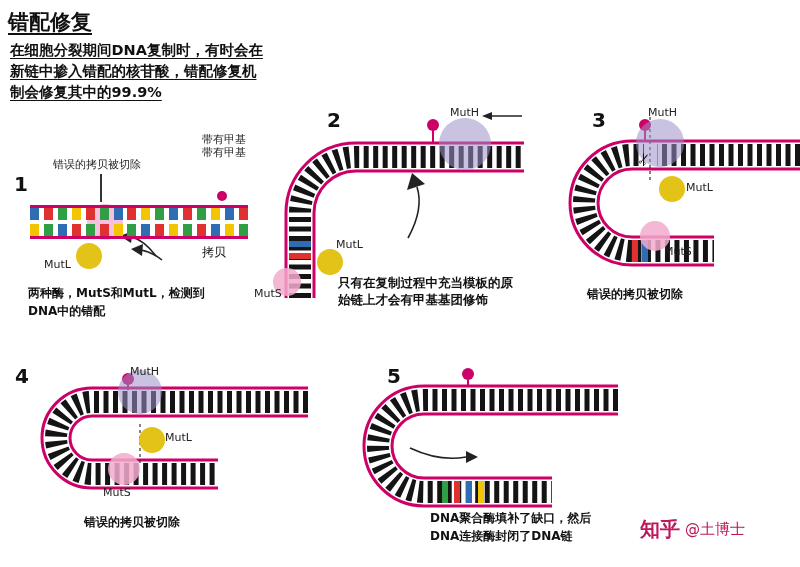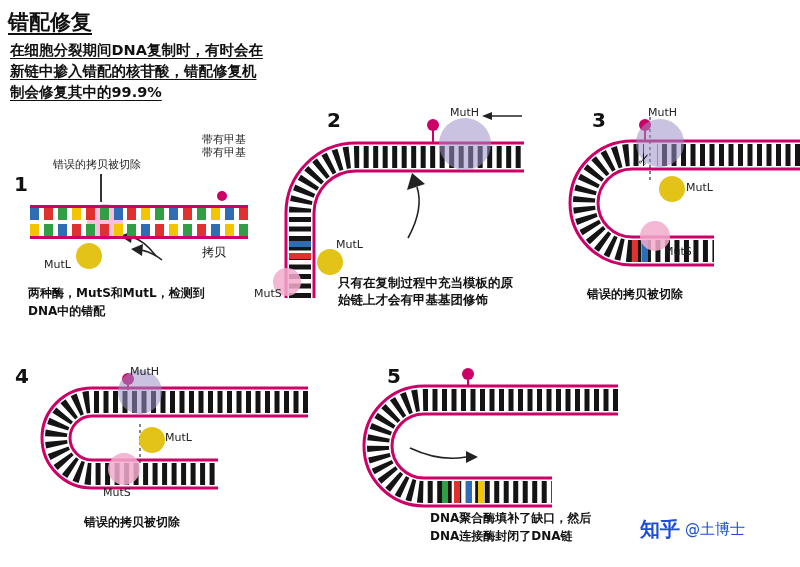--- a/index.html
+++ b/index.html
@@ -31,21 +31,21 @@
   .mS{fill:var(--muts_pink,#f2aacd);opacity:.85;}
   .dotM{fill:var(--magenta,#cc0066);}
   .stem{stroke:var(--magenta,#cc0066);stroke-width:2;}
   .t-blue{fill:var(--base_blue,#2e6db4);}
   .t-red{fill:var(--base_red,#e03131);}
   .thin-arrow{stroke:#222;stroke-width:1.6;fill:none;}
   .arrow-head{fill:#222;}
   .cutline{stroke:#333;stroke-width:1.2;stroke-dasharray:3 3;}
   .gap-cover{fill:#fff;}
   .scissors{font-size:15px;display:inline-block;transform:rotate(-70deg);}
-  .watermark{display:flex;align-items:center;gap:5px;color:#1d4ed8;}
+  .watermark{display:flex;align-items:center;gap:5px;color:#be185d;}
   .wm-brand{font-size:20px;font-weight:bold;}
   .wm-author{font-size:15px;}
 </style>
 </head>
 <body>
 
 <div class="canvas">
 
   <div class="abs title" style="left:8px;top:8px;">错配修复</div>
   <div class="abs intro" style="left:10px;top:40px;">

